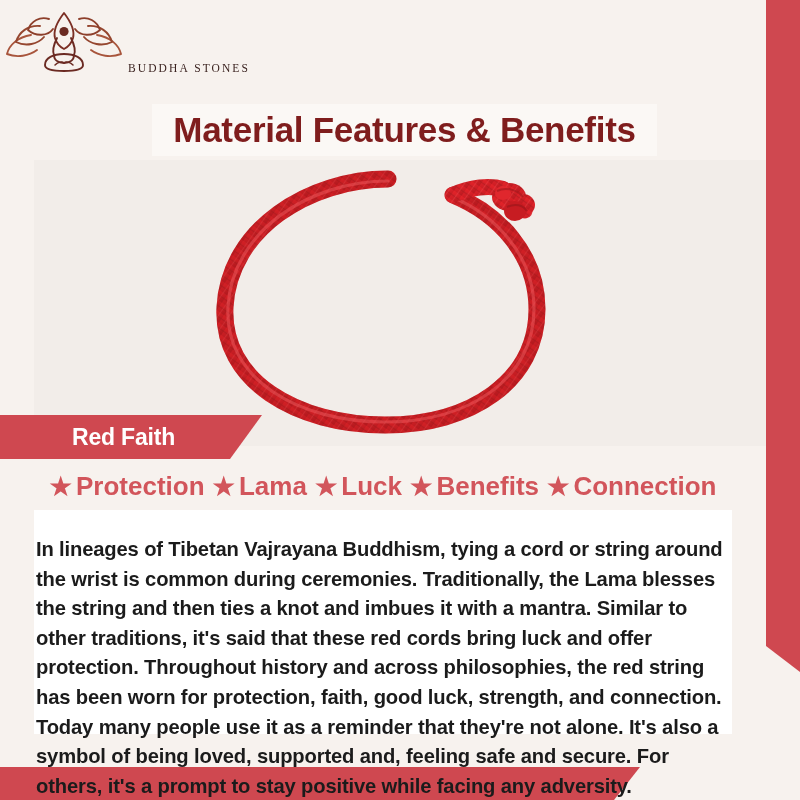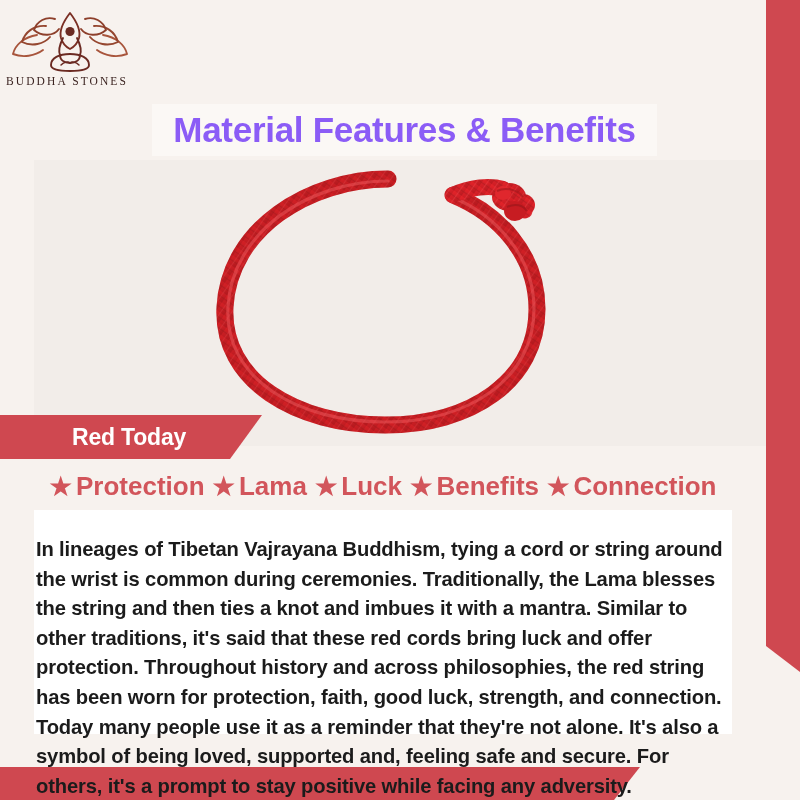--- a/index.html
+++ b/index.html
@@ -36,22 +36,22 @@
   }
 
   
   #panel{
     position:absolute;left:0;top:0;right:34px;bottom:33px;
     background:#f7f2ee;
   }
 
   
   #logo-block{
-    position:absolute;left:6px;right:0;top:8px;
-    display:flex;flex-direction:column;align-items:flex-start;
+    position:absolute;left:0;right:0;top:8px;
+    display:flex;flex-direction:row;align-items:flex-end;
     width:100%;
   }
   #logo-mark{width:128px;height:66px;display:block;}
   #logo-word{
     margin-top:1px;
     font-family:"Liberation Serif", serif;
     font-size:11.5px;
     letter-spacing:2.1px;
     color:#3b2320;
     font-weight:400;
@@ -59,21 +59,21 @@
 
   
   #title-banner{
     position:absolute;left:152px;top:104px;width:505px;height:52px;
     background:#fbf8f5;
     display:flex;align-items:center;justify-content:center;
   }
   #title-text{
     font-size:35px;
     font-weight:bold;
-    color:#8b5cf6;
+    color:#7f1d1d;
     letter-spacing:-0.3px;
     white-space:nowrap;
     font-family:"Liberation Sans", sans-serif;
   }
 
   
   #hero{
     position:absolute;left:34px;top:160px;right:0;height:286px;
     background:#f2ede9;
     overflow:hidden;
@@ -214,21 +214,21 @@
         <ellipse cx="324" cy="30" rx="17" ry="14" fill="url(#braid)"></ellipse>
         <ellipse cx="338" cy="38" rx="12" ry="11" fill="url(#braid)"></ellipse>
         <ellipse cx="330" cy="44" rx="11" ry="10" fill="#c71c22"></ellipse>
         <ellipse cx="318" cy="26" rx="8" ry="7" fill="#e0272d"></ellipse>
         <path d="M312 24 C320 20 332 22 338 30" fill="none" stroke="#8d1418" stroke-width="2" opacity="0.5"></path>
         <path d="M322 40 C330 36 338 38 342 44" fill="none" stroke="#8d1418" stroke-width="2" opacity="0.5"></path>
       </svg>
     </div>
 
     <div id="ribbon">
-      <span id="ribbon-text">Red Today</span>
+      <span id="ribbon-text">Red Faith</span>
     </div>
 
     <div id="benefits">
       <span class="benefit">
         <span class="star">★</span>
         <span>Protection</span>
       </span>
       <span class="benefit">
         <span class="star">★</span>
         <span>Lama</span>

